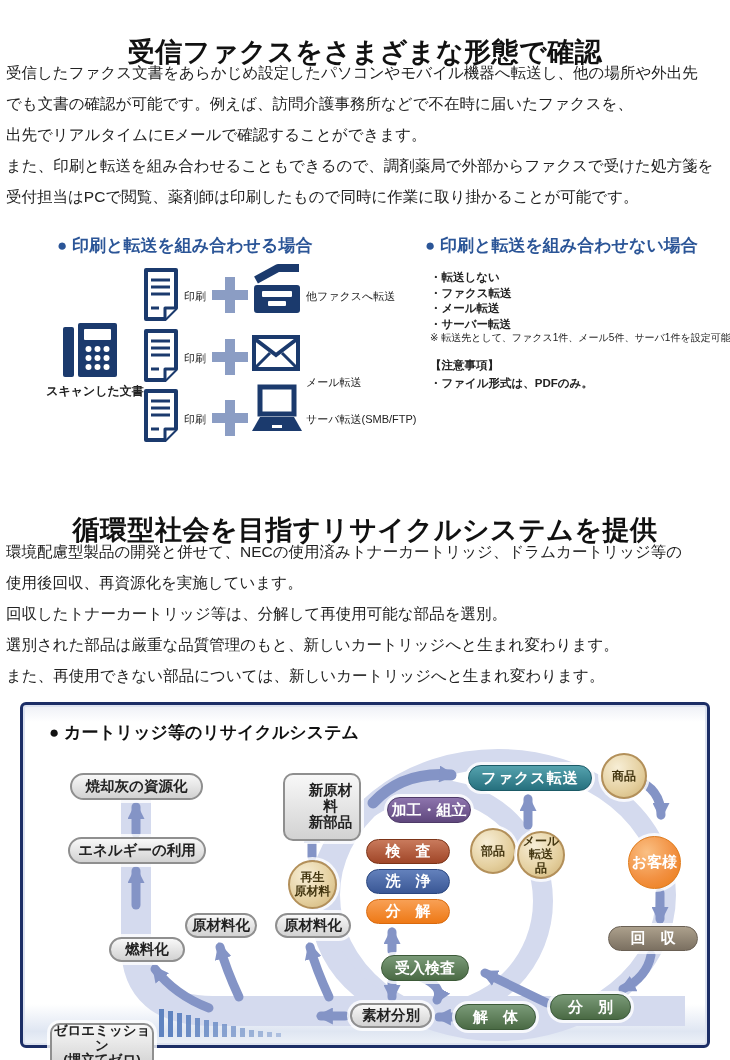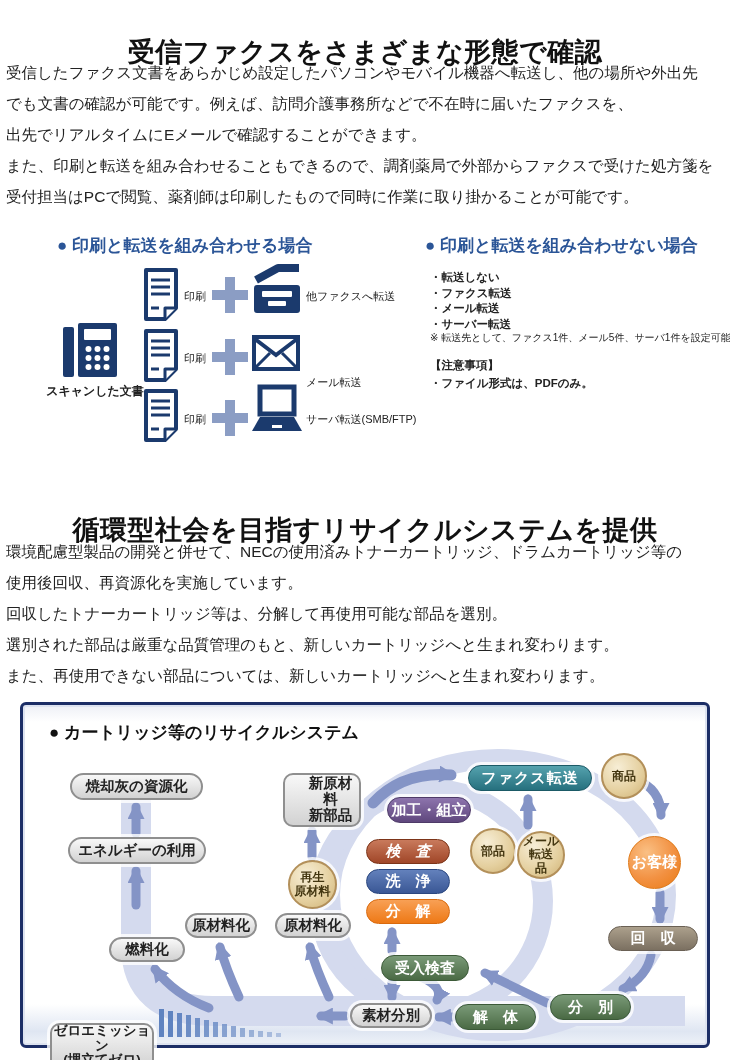--- a/index.html
+++ b/index.html
@@ -30,21 +30,21 @@
   .decor{position:absolute;left:0;top:0;width:690px;height:346px;}
   .diag-title{position:absolute;left:26px;top:16px;font-size:17px;font-weight:bold;color:#111;}
   .node{position:absolute;display:flex;align-items:center;justify-content:center;text-align:center;
         box-sizing:border-box;font-weight:bold;box-shadow:0 0 0 3px rgba(255,255,255,.8);}
   .ml{white-space:pre-line;line-height:1.1;}
   .gpill{background:linear-gradient(180deg,#f8f8f8,#d2d2d2);border:2px solid #8f8f8f;
          border-radius:999px;color:#222;font-size:14.5px;}
   .gbox{background:linear-gradient(180deg,#f8f8f8,#d2d2d2);border:2px solid #8f8f8f;
         border-radius:10px;color:#222;font-size:14.5px;}
   .cpill{border-radius:999px;color:#fff;font-size:15px;}
-  .red{background:linear-gradient(180deg,#c97a5c,#a04628);border:1px solid #7c3418;font-style:italic;}
+  .red{background:linear-gradient(180deg,#c97a5c,#a04628);border:1px solid #7c3418;}
   .blue{background:linear-gradient(180deg,#6381bc,#3a5795);border:1px solid #2b477f;}
   .orangep{background:linear-gradient(180deg,#f8a055,#ee7916);border:1px solid #d96a0e;}
   .purple{background:linear-gradient(180deg,#8d74ad,#5f477d);border:1px solid #4e3a68;}
   .green{background:linear-gradient(180deg,#7a9a78,#4a6a44);border:1px solid #3c5a38;}
   .brown{background:linear-gradient(180deg,#aca08c,#7b7061);border:1px solid #6a6054;}
   .teal{background:linear-gradient(180deg,#55a2ae,#26707e);border:1px solid #1b5a66;
         border-radius:999px;color:#fff;font-size:15px;letter-spacing:1px;}
   .circle{border-radius:50%;font-size:12px;}
   .beige{background:radial-gradient(circle at 35% 30%,#f7eed6,#e4cf9e 60%,#cfb275);
          border:2px solid #b3905a;color:#42350f;}
@@ -229,21 +229,21 @@
         <path d="M216 292 Q203 264 197 242" marker-end="url(#ah)"></path>
         <path d="M306 292 Q293 264 287 242" marker-end="url(#ah)"></path>
         <path d="M186 303 Q152 290 132 264" marker-end="url(#ah)"></path>
       </g>
     </svg>
 
     <div class="diag-title">● カートリッジ等のリサイクルシステム</div>
 
     <div class="node gpill" style="left:47px;top:68px;width:133px;height:27px;">焼却灰の資源化</div>
     <div class="node gpill" style="left:45px;top:132px;width:138px;height:27px;">エネルギーの利用</div>
-    <div class="node gbox ml" style="left:260px;top:68px;width:78px;height:54px;padding-left:17px;">新原材料
+    <div class="node gbox ml" style="left:260px;top:68px;width:78px;height:68px;padding-left:17px;">新原材料
 新部品</div>
     <div class="node cpill purple" style="left:364px;top:92px;width:84px;height:26px;">加工・組立</div>
     <div class="node teal" style="left:445px;top:60px;width:124px;height:26px;">ファクス転送</div>
     <div class="node circle beige" style="left:578px;top:48px;width:46px;height:46px;">商品</div>
     <div class="node cpill red" style="left:343px;top:134px;width:84px;height:25px;">検　査</div>
     <div class="node cpill blue" style="left:343px;top:164px;width:84px;height:25px;">洗　浄</div>
     <div class="node cpill orangep" style="left:343px;top:194px;width:84px;height:25px;">分　解</div>
     <div class="node circle beige" style="left:447px;top:123px;width:46px;height:46px;">部品</div>
     <div class="node circle beige ml" style="left:494px;top:126px;width:48px;height:48px;">メール転送
 品</div>

